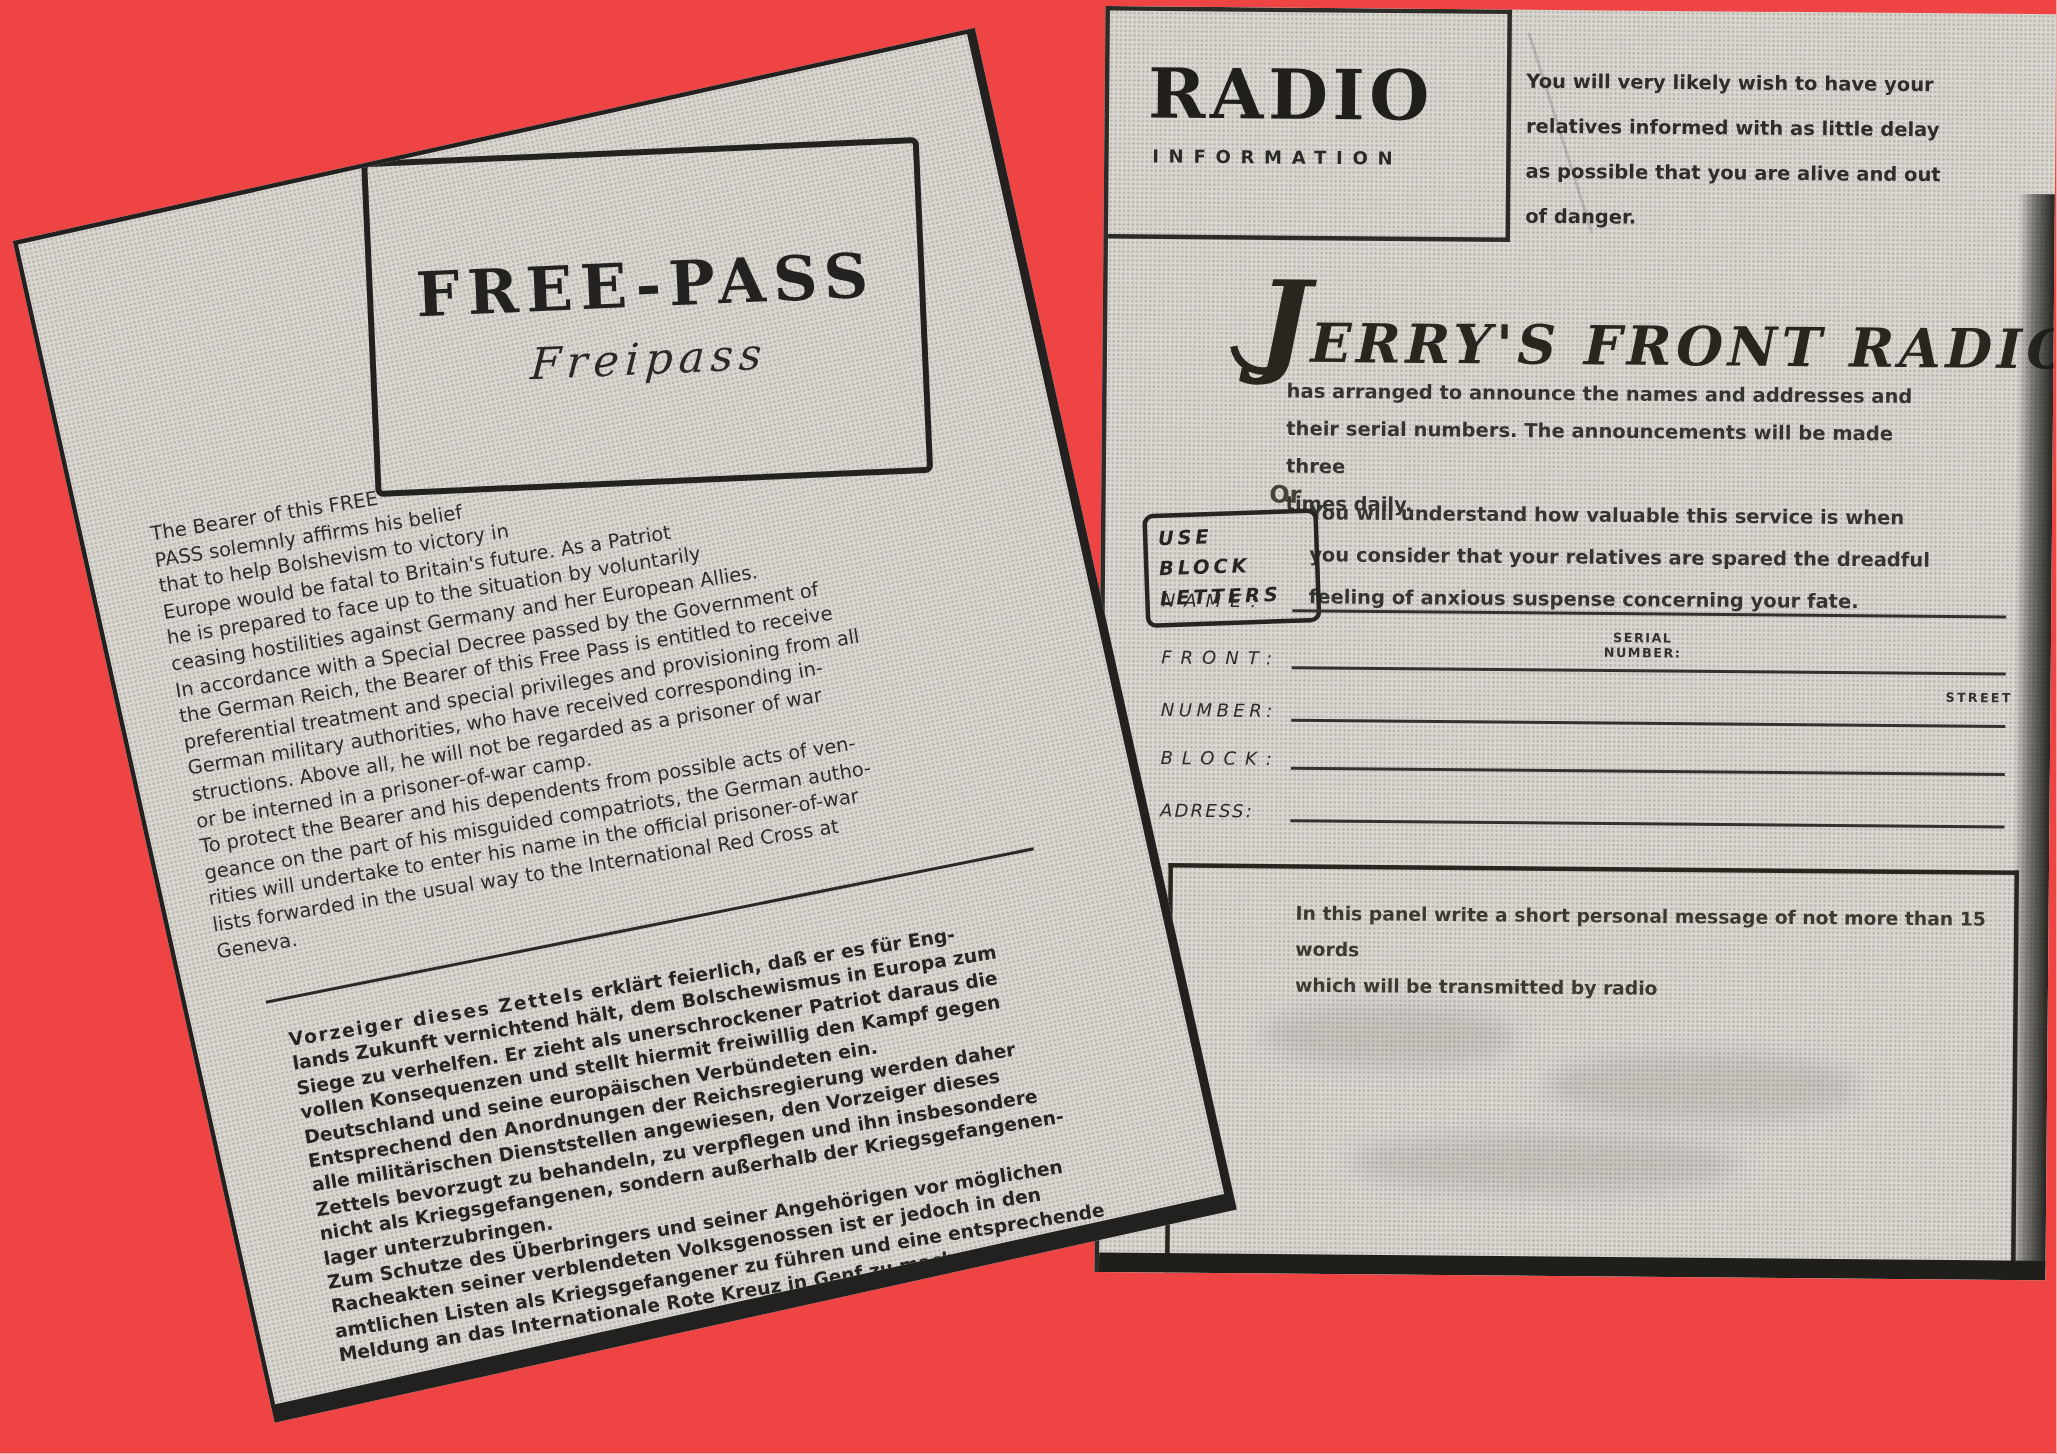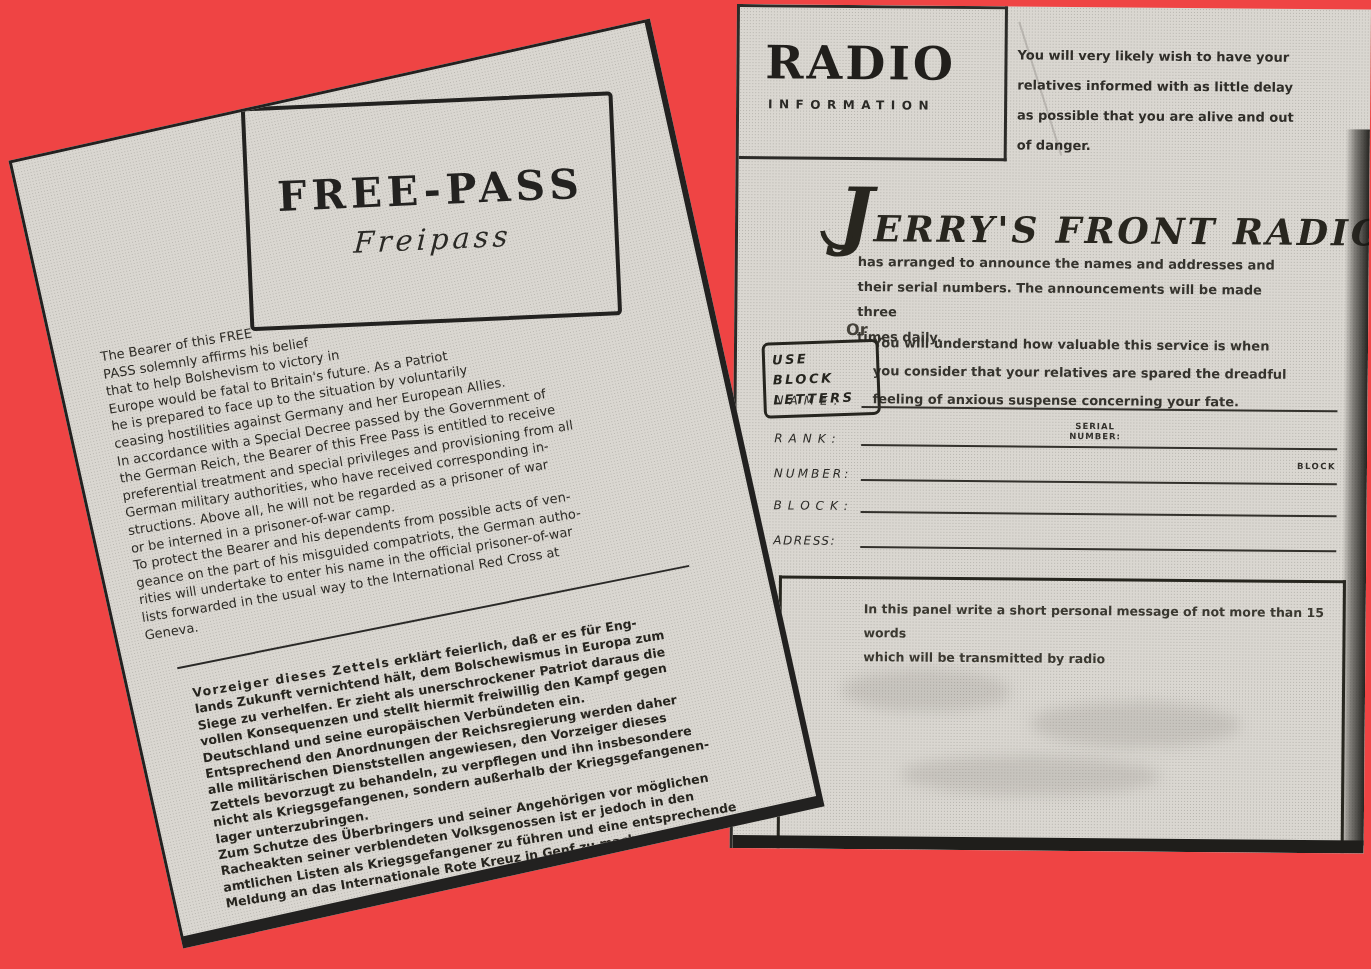--- a/index.html
+++ b/index.html
@@ -130,24 +130,24 @@
     <div class="block-letters">USE BLOCK
 LETTERS</div>
 
     <div class="form-row row-name">
       <span class="field-label ls-wide">NAME:</span>
       <span class="field-line"></span>
     </div>
     <div class="serial-label">SERIAL
 NUMBER:</div>
     <div class="form-row row-rank">
-      <span class="field-label ls-wide">RANK:</span>
-      <span class="field-line"></span>
-    </div>
-    <div class="street-label">BLOCK</div>
+      <span class="field-label ls-wide">FRONT:</span>
+      <span class="field-line"></span>
+    </div>
+    <div class="street-label">STREET</div>
     <div class="form-row row-adress">
       <span class="field-label ls-mid">NUMBER:</span>
       <span class="field-line"></span>
     </div>
     <div class="form-row row-town">
       <span class="field-label ls-wide">BLOCK:</span>
       <span class="field-line"></span>
     </div>
     <div class="form-row row-country">
       <span class="field-label ls-tight">ADRESS:</span>

